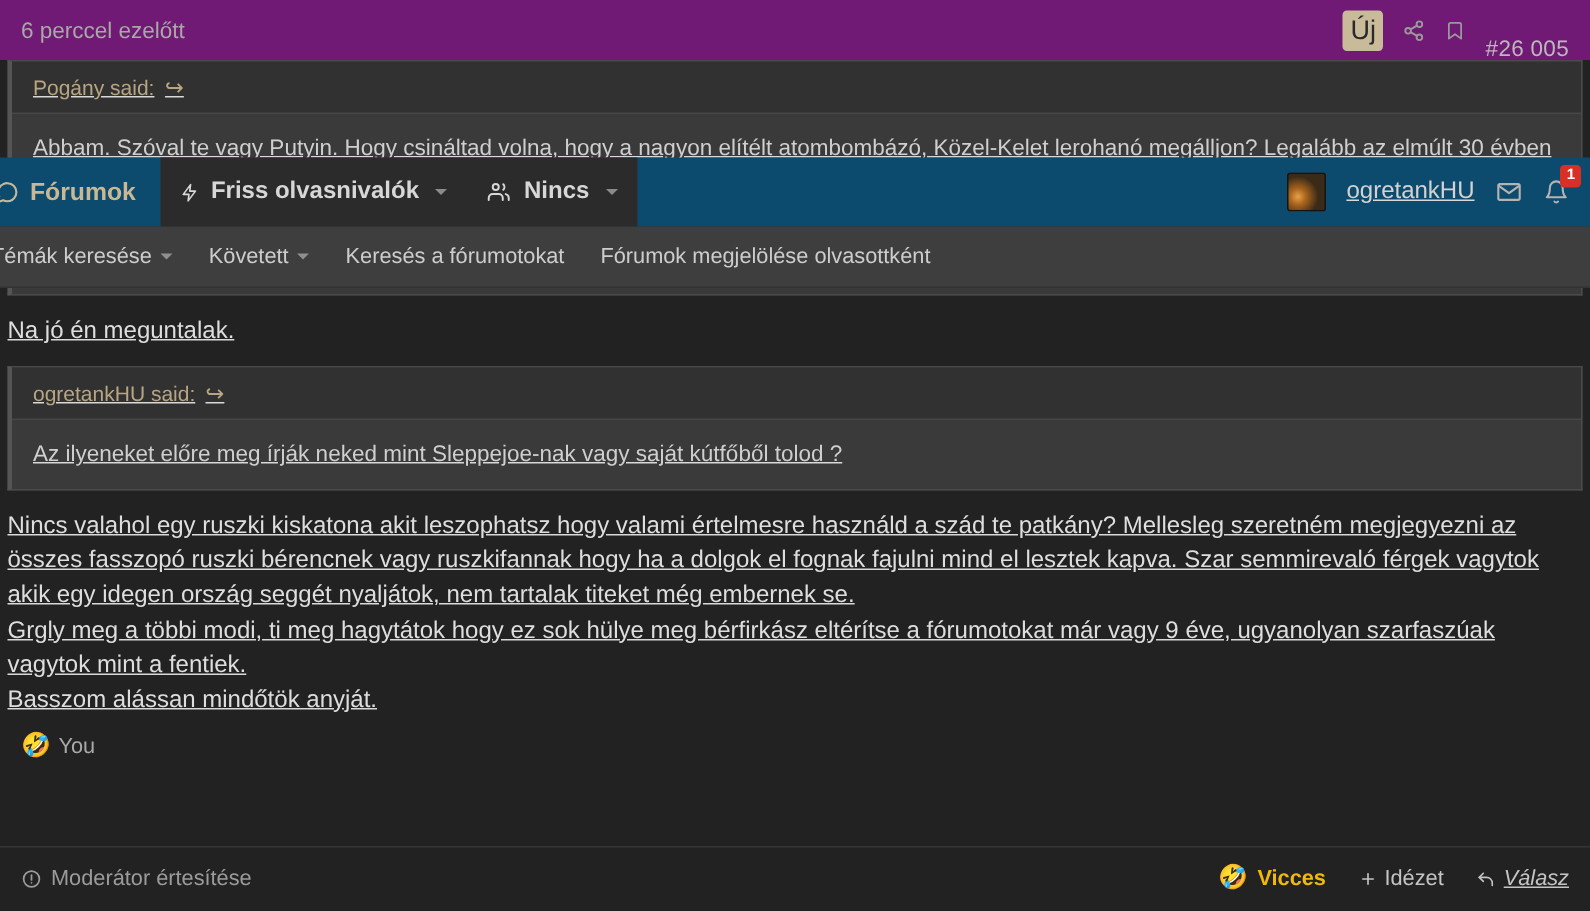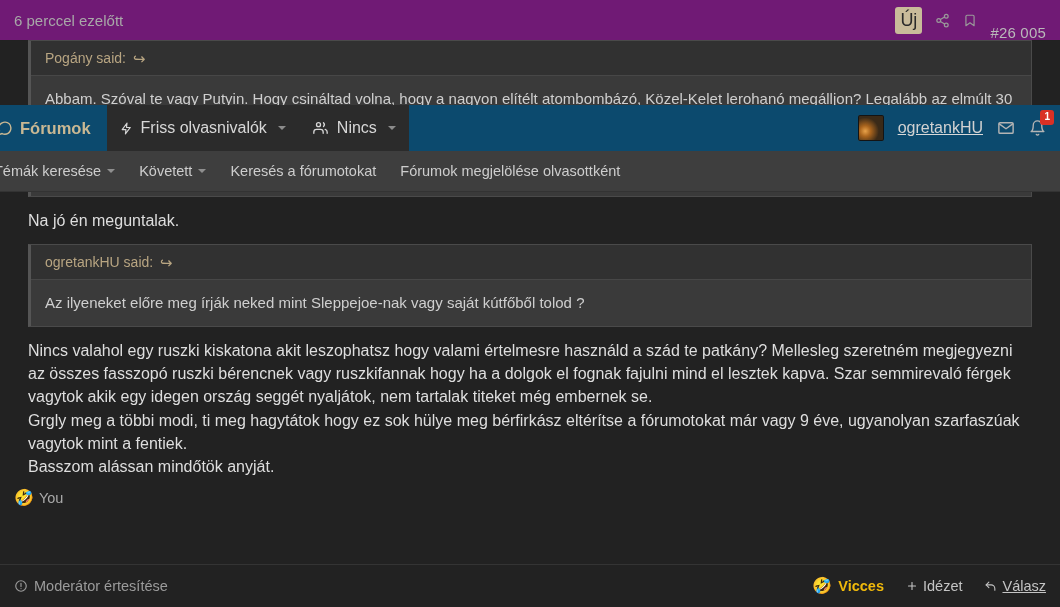--- a/index.html
+++ b/index.html
@@ -59,21 +59,22 @@
   }
   .post-number {
     color: #b9b9b9;
     font-size: 15px;
     letter-spacing: .2px;
     margin-top: 25px;
   }
 
   
   .post-body {
-    padding: 0 28px;
+    padding: 0 5px;
+    text-decoration: underline;
   }
 
   .bbq {
     background: #3a3a3a;
     border: 1px solid #4a4a4a;
     border-left: 3px solid #555555;
     margin: 0 0 0 0;
     position: relative;
   }
   .bbq-head {
@@ -174,21 +175,21 @@
     color: #f0b90b;
     font-weight: bold;
     font-size: 14.5px;
   }
   .foot-act {
     display: flex;
     align-items: center;
     gap: 5px;
     color: #c4c4c4;
   }
-  .foot-act.underline span.lbl { text-decoration: underline; }
+  .foot-act.underline span.lbl { text-decoration: underline; font-style: italic; }
 
   
   .navwrap {
     position: absolute;
     left: 0; right: 0;
     top: 105px;
     z-index: 20;
   }
   .nav-main {
     height: 46px;
@@ -217,21 +218,21 @@
     align-items: stretch;
     background: #2b2b2b;
   }
   .nav-tab {
     display: flex;
     align-items: center;
     gap: 8px;
     padding: 12px 13px;
     color: #d7d7d7;
     font-size: 16px;
-    font-weight: normal;
+    font-weight: bold;
     white-space: nowrap;
   }
   .caret {
     width: 0; height: 0;
     border-left: 4px solid transparent;
     border-right: 4px solid transparent;
     border-top: 4px solid #8b8b8b;
     display: inline-block;
     margin-left: 3px;
   }

